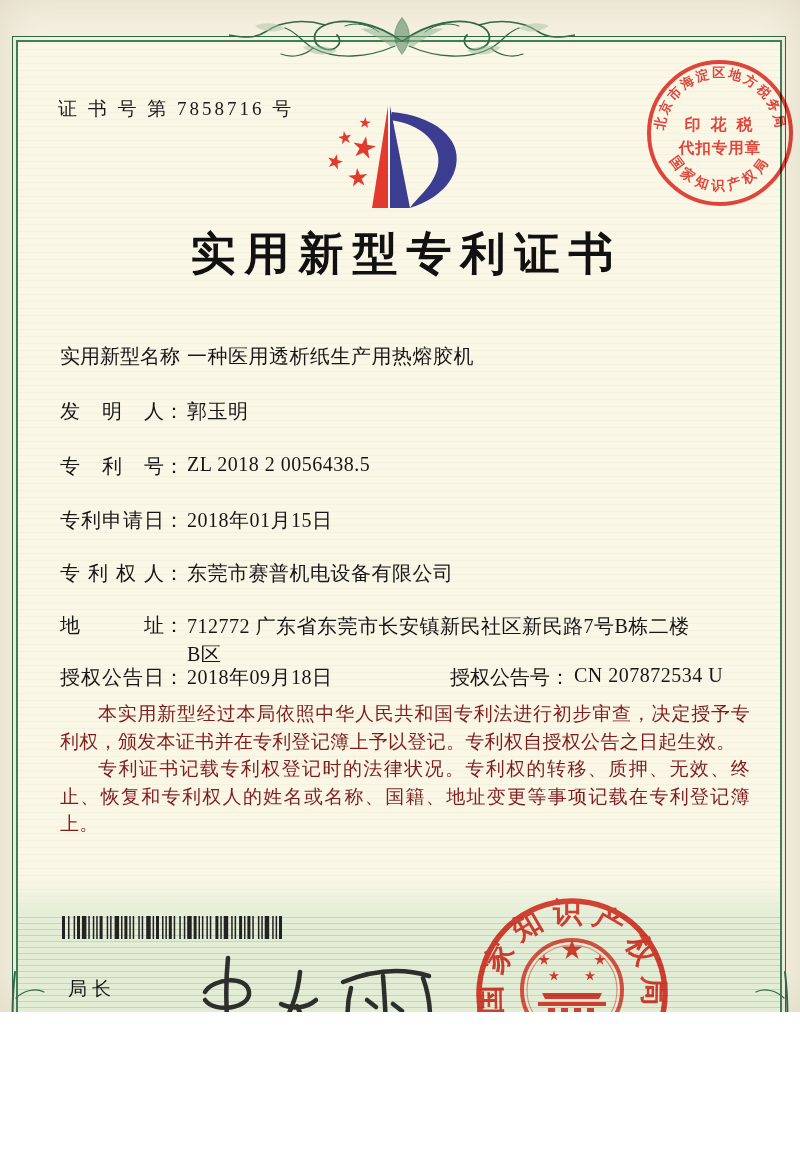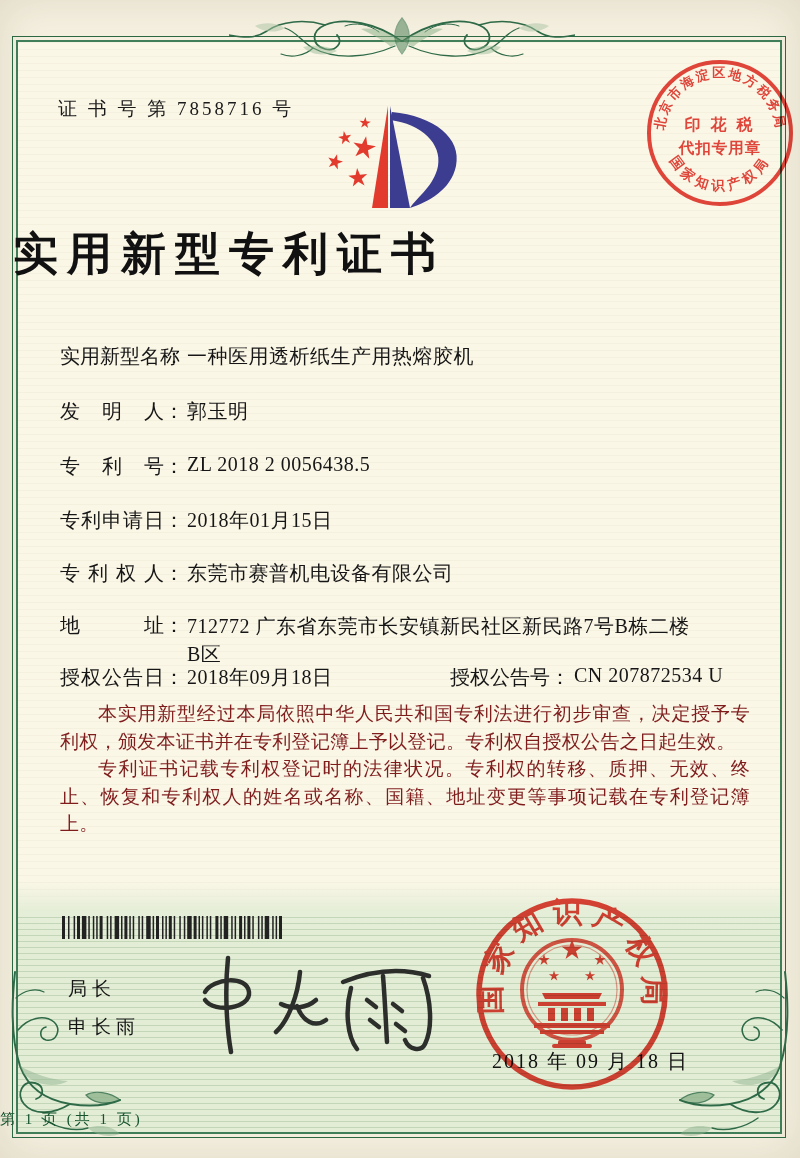--- a/index.html
+++ b/index.html
@@ -1,31 +1,31 @@
 <!DOCTYPE html>
 <html><head>
 <meta charset="utf-8">
 <style>
   html,body{margin:0;padding:0;}
   body{font-family:"Liberation Serif","DejaVu Serif",serif;}
-  .page{position:relative;width:800px;height:1158px;background:#f6f1e1;overflow:hidden;
+  .page{position:relative;width:800px;height:1012px;background:#f6f1e1;overflow:hidden;
         box-shadow:inset 0 0 46px rgba(120,110,80,.18);}
   .abs{position:absolute;}
   
   .frame-outer{position:absolute;left:12px;top:36px;width:772px;height:1100px;
                border:1.5px solid #2d6845;z-index:1;}
   .frame-inner{position:absolute;left:3px;top:3px;right:3px;bottom:3px;border:2px solid #3f7e58;
                background:#fbf7e7;
                background-image:repeating-linear-gradient(180deg, rgba(190,180,150,.10) 0 1px, transparent 1px 7px);}
   .green-zone{position:absolute;left:0;right:0;bottom:0;height:252px;
               background:linear-gradient(180deg, rgba(227,237,214,0) 0, rgba(227,237,214,.9) 30px, #e3edd6 55px);}
   .green-lines{position:absolute;left:0;right:0;bottom:0;height:215px;
                background:repeating-linear-gradient(180deg, rgba(150,182,142,.42) 0 1px, transparent 1px 6px);}
   .cert-no{position:absolute;left:58px;top:96px;font-size:19px;letter-spacing:3px;color:#1a1a1a;z-index:3;}
-  .title{position:absolute;left:0;right:0;top:224px;font-size:45px;font-weight:700;
+  .title{position:absolute;left:0;right:0;top:224px;text-align:center;font-size:45px;font-weight:700;
          letter-spacing:9px;color:#111;z-index:3;padding-left:13px;}
   .field{position:absolute;left:60px;font-size:20px;color:#161616;white-space:nowrap;z-index:3;}
   .fl{display:inline-block;width:104px;text-align:justify;text-align-last:justify;vertical-align:top;}
   .colon{display:inline-block;vertical-align:top;}
   .fv{display:inline-block;margin-left:3px;vertical-align:top;letter-spacing:.5px;}
   .fv.wrap{white-space:normal;width:506px;line-height:28px;}
   .grant-right{position:absolute;left:450px;top:664px;font-size:20px;color:#161616;white-space:nowrap;z-index:3;}
   .paras{position:absolute;left:60px;top:700px;width:690px;z-index:3;color:#7f1d1d;}
   .paras p{margin:0;font-size:19px;line-height:27.5px;text-indent:2em;text-align:justify;letter-spacing:.3px;}
   .signer{position:absolute;left:68px;z-index:3;font-size:19px;letter-spacing:5px;color:#141414;}

